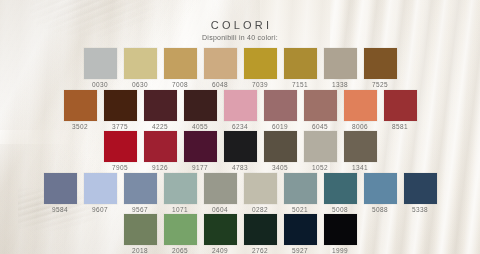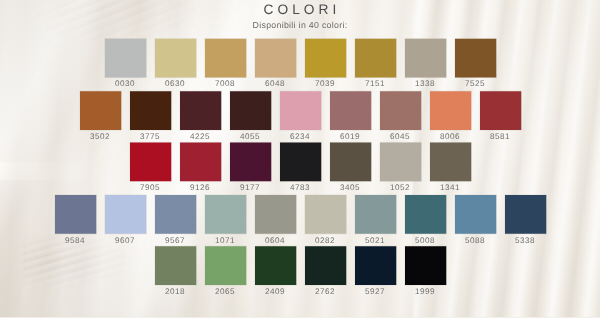--- a/index.html
+++ b/index.html
@@ -126,21 +126,21 @@
     opacity: 0.8;
   }
 
   
   .content {
     position: relative;
     z-index: 5;
     width: 480px;
     height: 254px;
     box-sizing: border-box;
-    padding-top: 2px;
+    padding-top: 19px;
   }
 
   .heading {
     text-align: center;
   }
   .title {
     font-size: 11px;
     letter-spacing: 3.2px;
     color: #4c4c4c;
     font-weight: 400;

